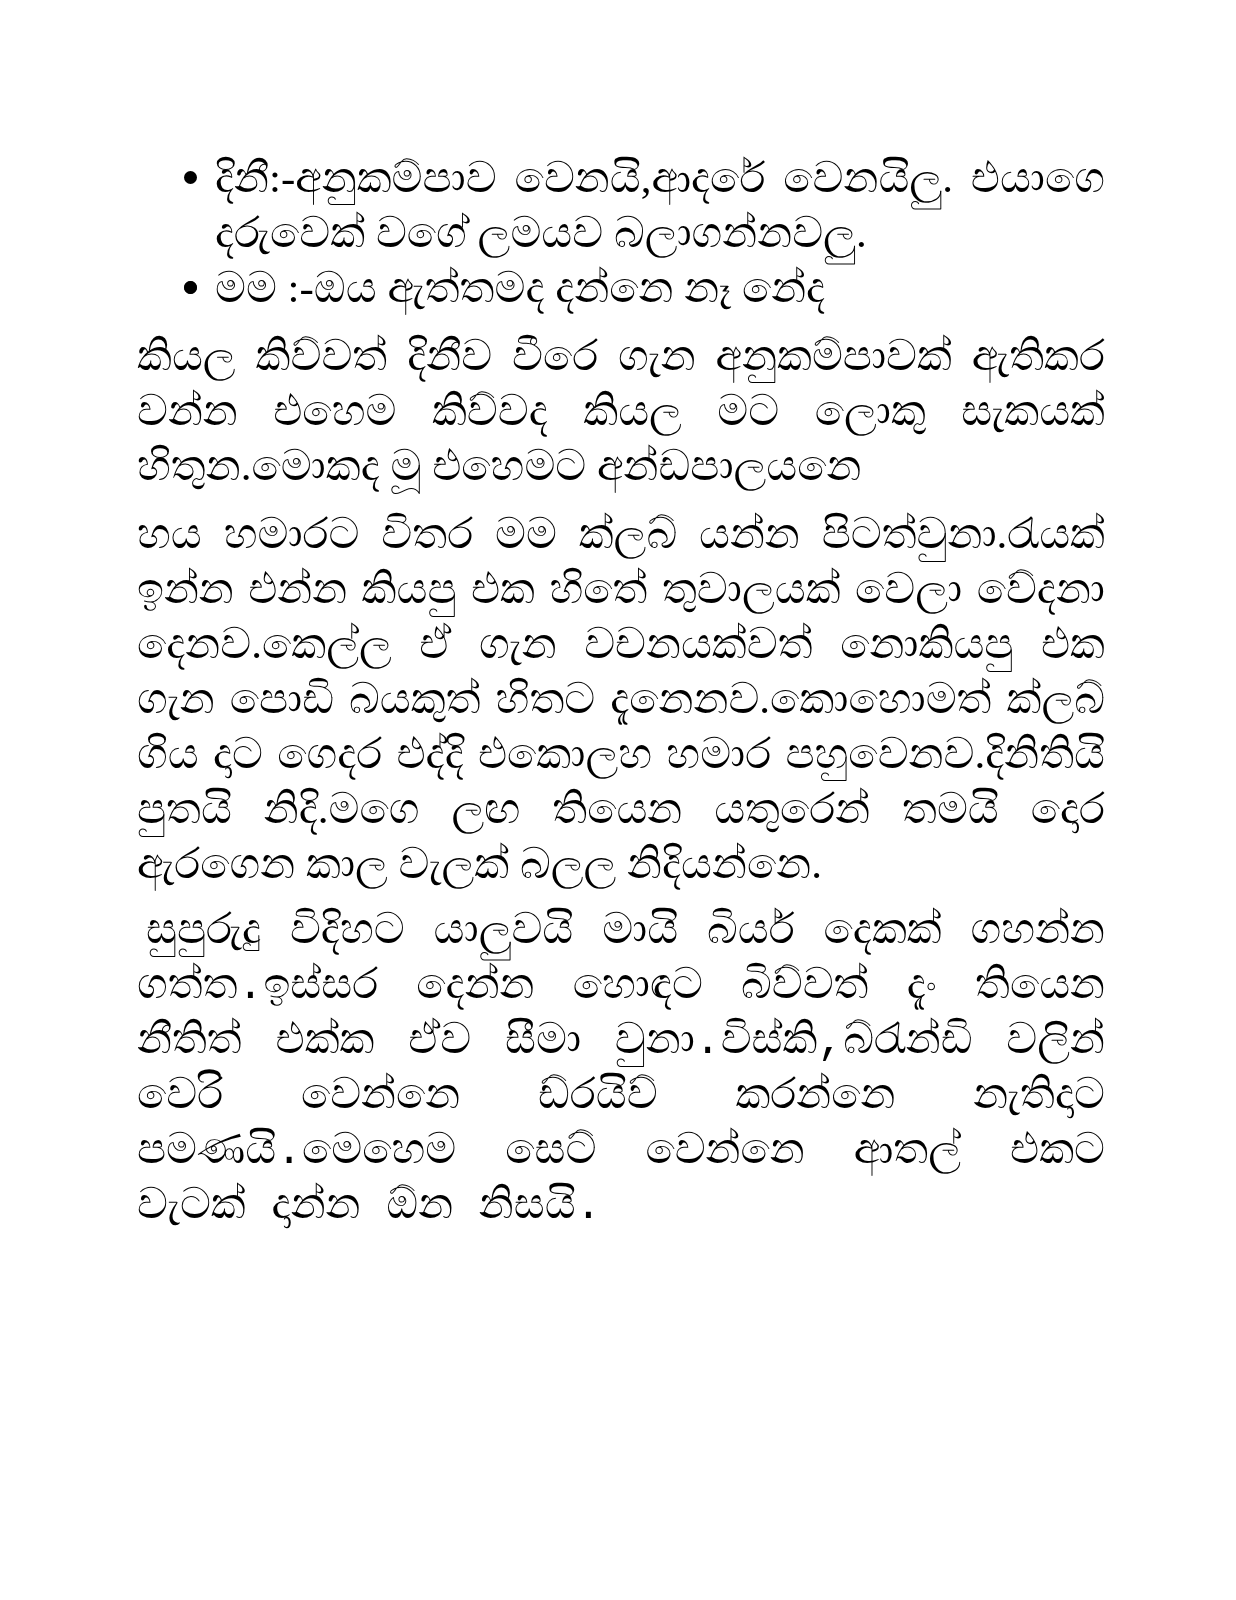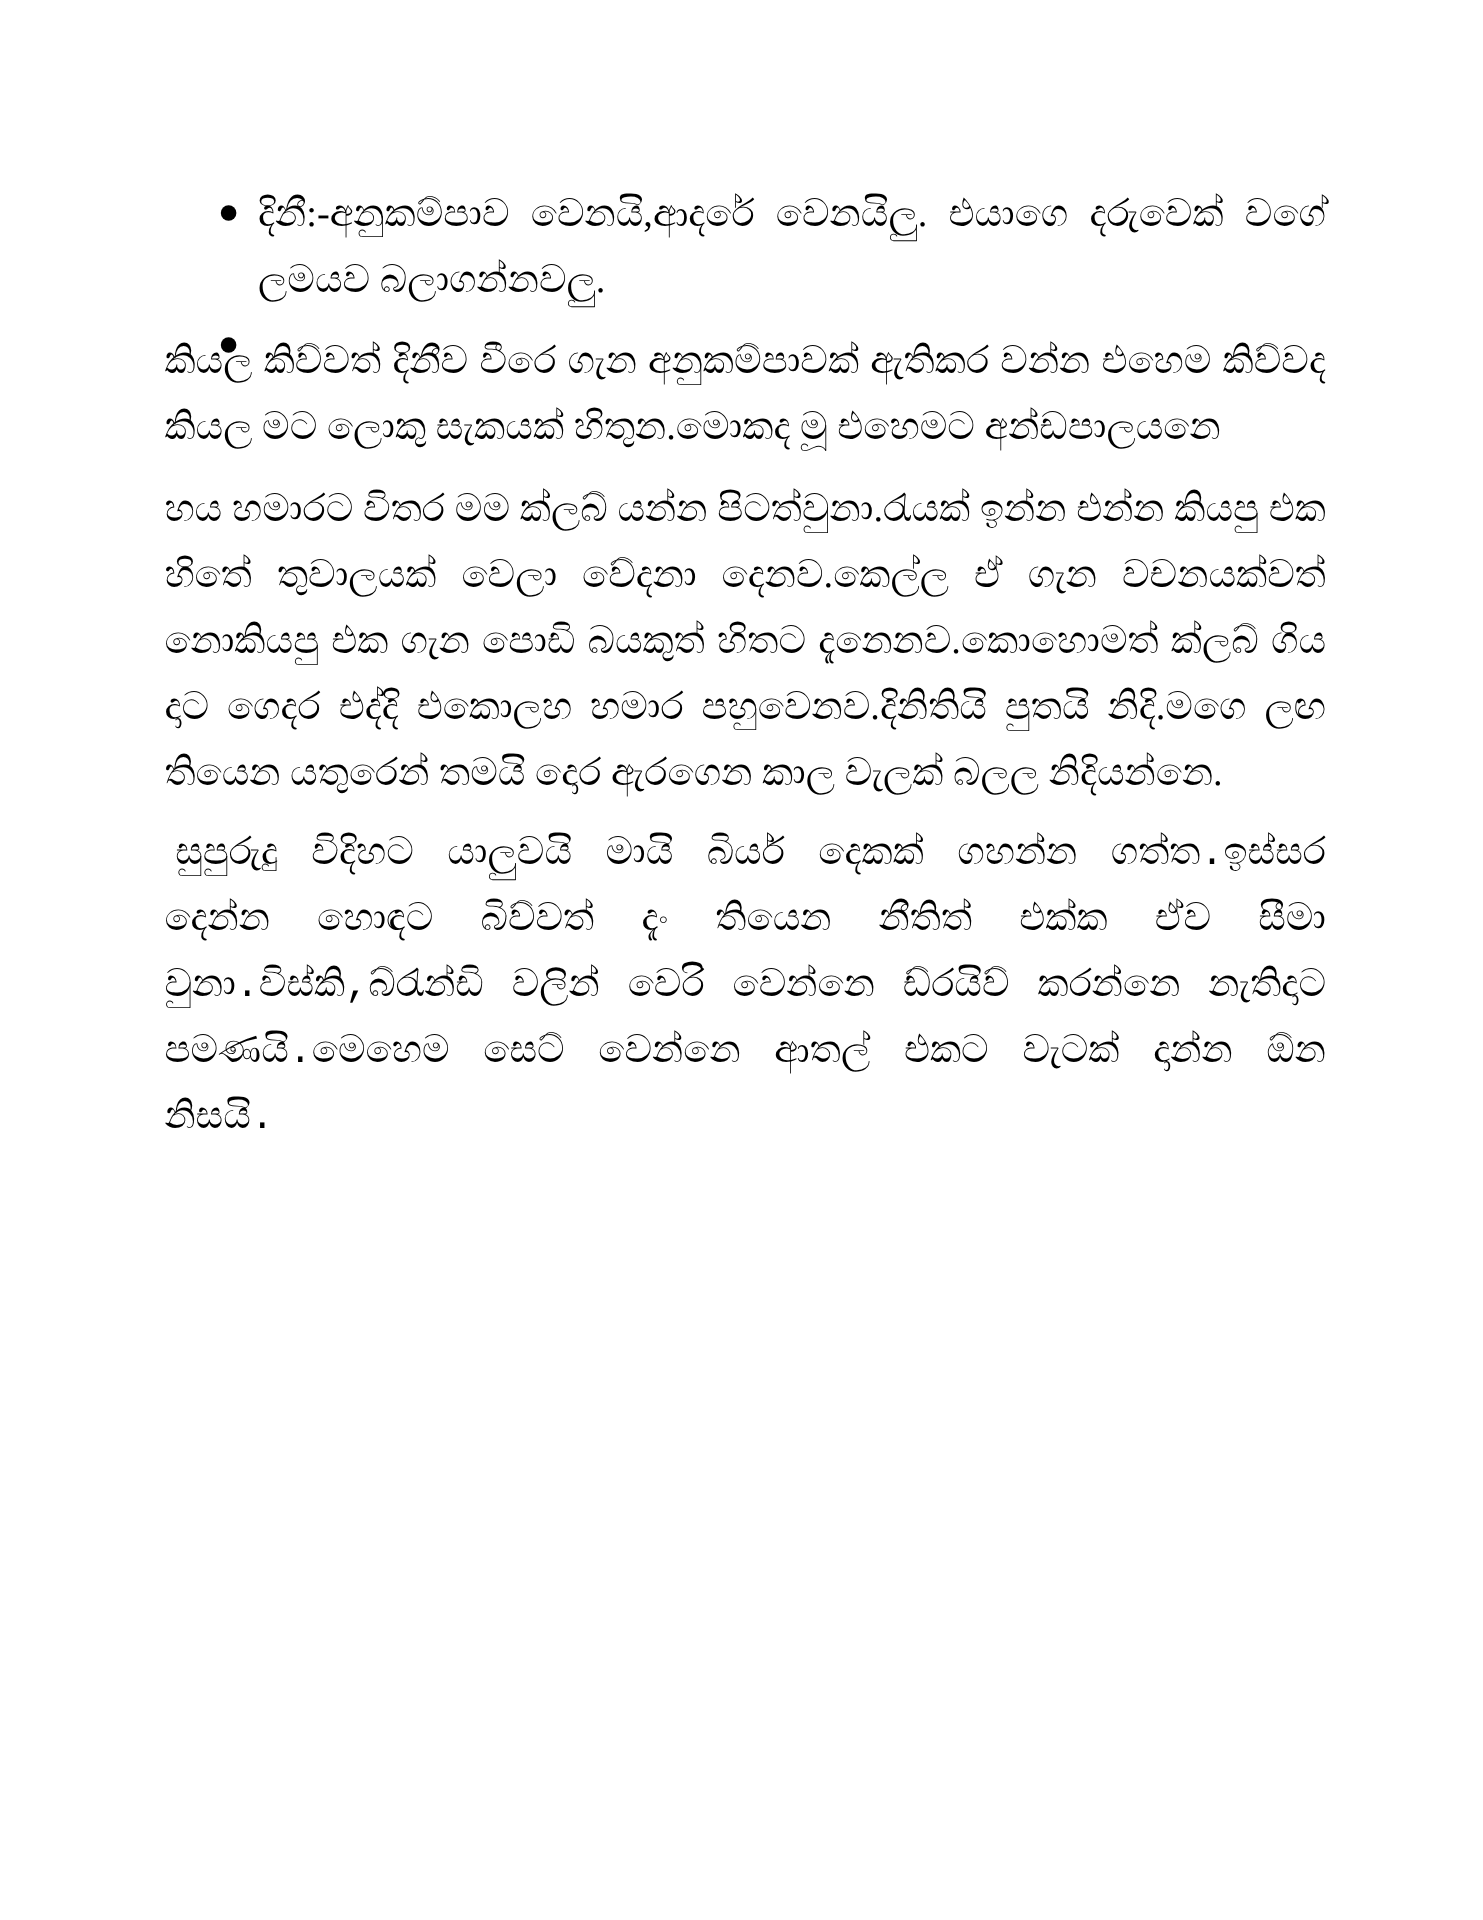--- a/index.html
+++ b/index.html
@@ -12,21 +12,21 @@
     height: 1600px;
     position: relative;
     font-family: "Liberation Serif", serif;
   }
   .page {
     position: absolute;
     left: 137px;
     top: 150px;
     width: 968px;
     color: #000000;
-    font-size: 32px;
+    font-size: 43px;
     line-height: 55px;
     text-align: justify;
   }
   ul.dialogue {
     list-style: none;
     margin: 0;
     padding: 0;
   }
   ul.dialogue li {
     position: relative;
@@ -55,19 +55,23 @@
 <div class="page">
 
   <ul class="dialogue">
     <li>
       <span class="marker"></span>
       <span>දිනී:-අනුකම්පාව වෙනයි,ආදරේ වෙනයිලු. එයාගෙ දරුවෙක් වගේ ලමයව බලාගන්නවලු.</span>
     </li>
     <li>
       <span class="marker"></span>
     </li>
+    <li>
+      <span class="marker"></span>
+      <span>මම :-ඔය ඇත්තමද දන්නෙ නෑ නේද</span>
+    </li>
   </ul>
 
   <p>කියල කිව්වත් දිනීව වීරෙ ගැන අනුකම්පාවක් ඇතිකර වන්න එහෙම කිව්වද කියල මට ලොකු සැකයක් හිතුන.මොකද මූ එහෙමට අන්ඩපාලයනෙ</p>
   <p>හය හමාරට විතර මම ක්ලබ් යන්න පිටත්වුනා.රැයක් ඉන්න එන්න කියපු එක හිතේ තුවාලයක් වෙලා වේදනා දෙනව.කෙල්ල ඒ ගැන වචනයක්වත් නොකියපු එක ගැන පොඩි බයකුත් හිතට දැනෙනව.කොහොමත් ක්ලබ් ගිය දාට ගෙදර එද්දි එකොලහ හමාර පහුවෙනව.දිනිතියි පුතයි නිදි.මගෙ ලඟ තියෙන යතුරෙන් තමයි දොර ඇරගෙන කාල වැලක් බලල නිදියන්නෙ.</p>
   <p class="indent-first">සුපුරුදු විදිහට යාලුවයි මායි බියර් දෙකක් ගහන්න ගත්ත.ඉස්සර දෙන්න හොඳට බිව්වත් දැං තියෙන නීතිත් එක්ක ඒව සීමා වුනා.විස්කි,බ්රැන්ඩි වලින් වෙරි වෙන්නෙ ඩ්රයිව් කරන්නෙ නැතිදාට පමණයි.මෙහෙම සෙට් වෙන්නෙ ආතල් එකට වැටක් දාන්න ඕන නිසයි.</p>
 
 </div>
 
 </body></html>

